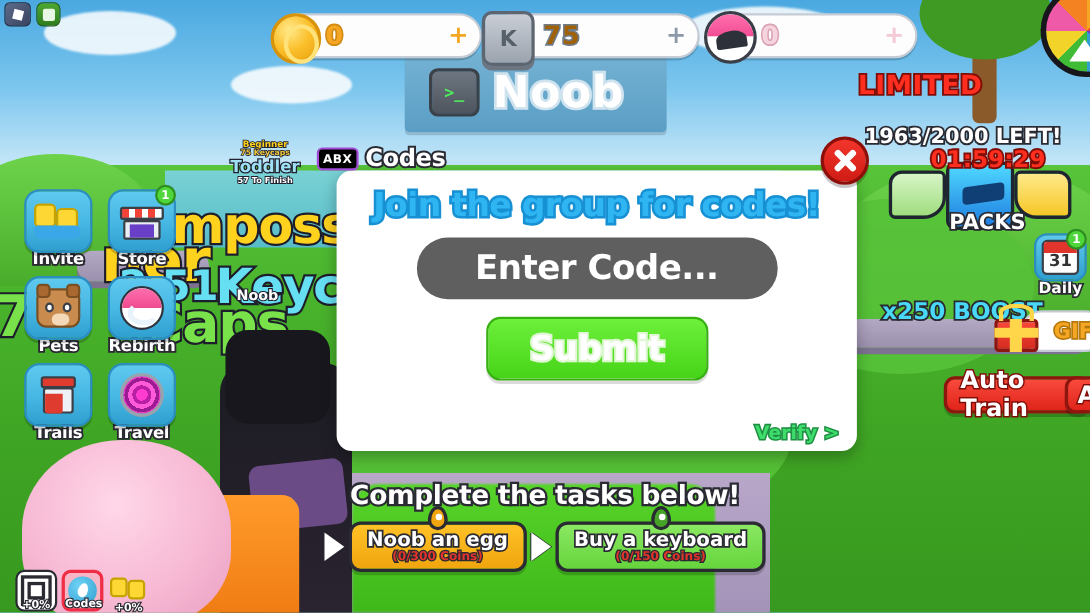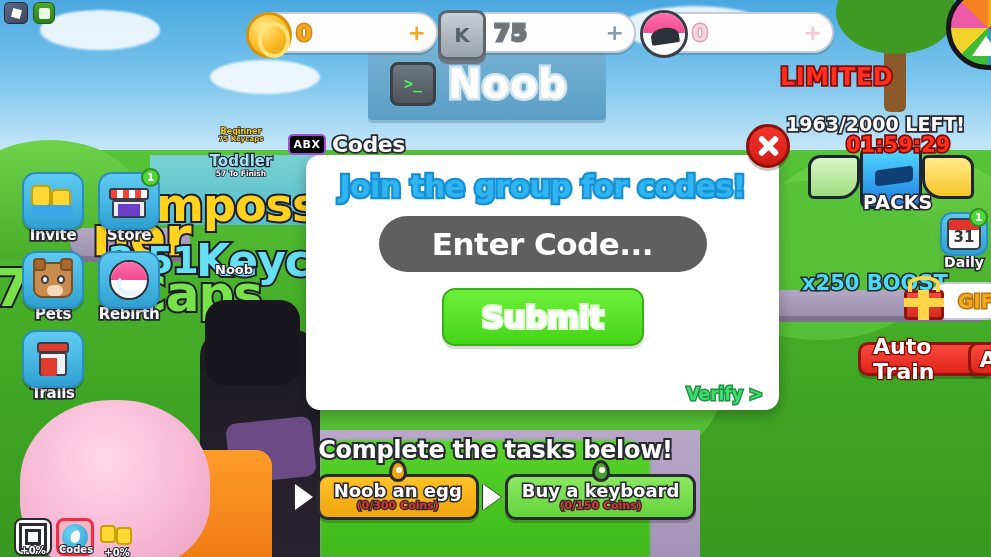--- a/index.html
+++ b/index.html
@@ -61,21 +61,21 @@
   .bg-ner        { left:92px;  top:205px; font-size:54px; color:#ffd21e; }
   .bg-keyca      { left:196px; top:235px; font-size:44px; color:#66dff2; }
   .bg-251        { left:108px; top:238px; font-size:38px; color:#66dff2; }
   .bg-7          { left:-6px;  top:258px; font-size:52px; color:#79e24b; }
   .bg-caps2      { left:130px; top:265px; font-size:50px; color:#79e24b; }
 
   
   .nameplate { position:absolute; left:196px; top:128px; width:90px; text-align:center; line-height:1.05; }
   .np-rank { font-size:8px; font-weight:bold; color:#ffd21e; -webkit-text-stroke:1.6px #20202e; paint-order:stroke fill; }
   .np-sub  { font-size:7px; font-weight:bold; color:#f0c93a; -webkit-text-stroke:1.4px #20202e; paint-order:stroke fill; }
-  .np-name { font-size:15px; font-weight:bold; color:#9fe0f5; -webkit-text-stroke:2.4px #20202e; paint-order:stroke fill;margin-top:10px; }
+  .np-name { font-size:15px; font-weight:bold; color:#9fe0f5; -webkit-text-stroke:2.4px #20202e; paint-order:stroke fill; }
   .np-fin  { font-size:7.5px; font-weight:bold; color:#fff; -webkit-text-stroke:1.6px #20202e; paint-order:stroke fill; margin-top:1px; }
   .bg-noob { position:absolute; left:215px; top:262px; font-size:13px; font-weight:bold; color:#fff;
              -webkit-text-stroke:2px #20202e; paint-order:stroke fill; }
 
   
   .avatar-hair {
     position:absolute; left:20px; top:400px; width:190px; height:170px;
     background:radial-gradient(circle at 45% 35%, #ffd7e8 0%, #f7b9d4 55%, #e89ec0 100%);
     border-radius:48% 48% 40% 40%;
   }
@@ -104,21 +104,21 @@
     height:41px; border-radius:21px;
     background:#fdfdfd; border:2px solid #c6ccd6;
     box-shadow:0 2px 0 rgba(0,0,0,.18);
     padding-left:44px; padding-right:10px; min-width:188px;
   }
   .cur-val {
     font-size:23px; font-weight:bold; letter-spacing:1px;
     -webkit-text-stroke:3px #6f7b88; paint-order:stroke fill;
   }
   .cur-val.coin { color:#f5a623; -webkit-text-stroke-color:#d08a12; }
-  .cur-val.key  { color:#737373; -webkit-text-stroke-color:#6f7b88; }
+  .cur-val.key  { color:#a16207; -webkit-text-stroke-color:#6f7b88; }
   .cur-val.egg  { color:#f6d4dd; -webkit-text-stroke-color:#dba4b6; }
   .cur-plus { margin-left:auto; font-size:22px; font-weight:bold; line-height:.8; }
   .cur-plus.coin{ color:#f5a623; }
   .cur-plus.key { color:#8b99a8; }
   .cur-plus.egg { color:#f4c9d5; }
 
   .icon-coin {
     position:absolute; left:-6px; top:-2px; width:46px; height:46px; border-radius:50%;
     background:radial-gradient(circle at 35% 30%, #ffe98a 0%, #fbc02d 48%, #e8a008 100%);
     border:3px solid #d8930a;
@@ -525,20 +525,26 @@
       <div class="side-tile">
         <div class="ic-trail">
           <div class="can"></div>
             <div class="paint"></div>
             <div class="lid"></div>
         </div>
       </div>
       <div class="side-label">Trails</div>
     </div>
 
+    <div class="side-btn">
+      <div class="side-tile">
+        <div class="ic-travel"></div>
+      </div>
+      <div class="side-label">Travel</div>
+    </div>
   </div>
 
   <div class="spin-wheel"></div>
   <div class="spin-marker"></div>
 
   <div class="limited-word">LIMITED</div>
   <div class="left-count">1963/2000 LEFT!</div>
 
   <div class="packs-art">
     <div class="pack-wing l"></div>

